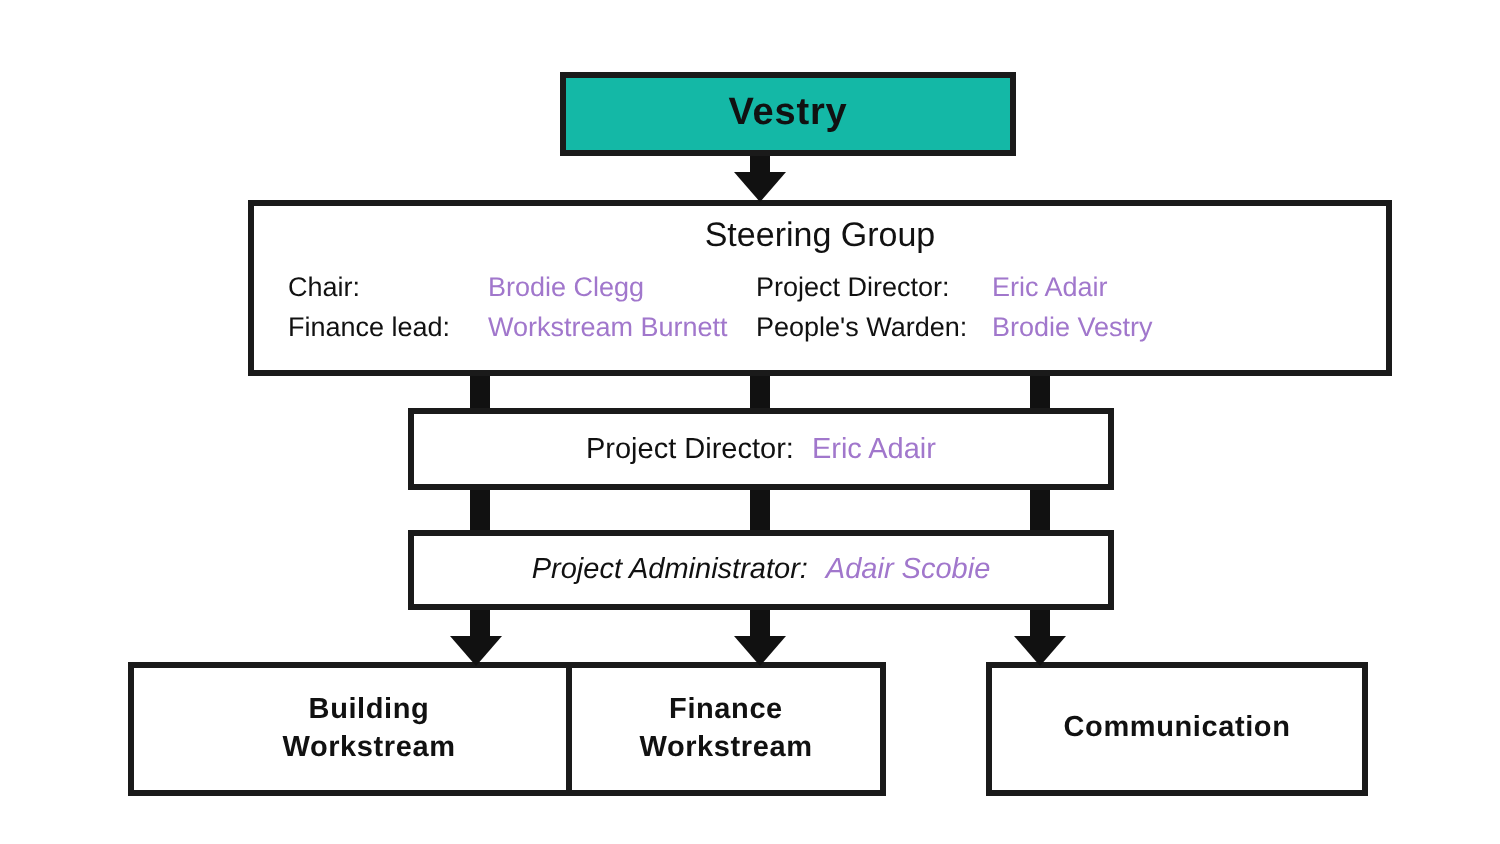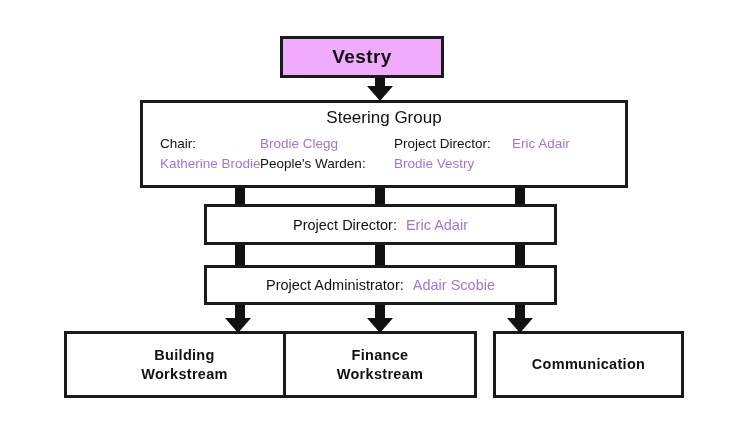--- a/index.html
+++ b/index.html
@@ -28,39 +28,39 @@
     box-sizing: border-box;
     border: 3px solid #1a1a1a;
     background: #ffffff;
     z-index: 3;
   }
 
   
   #vestry-box {
     left: 280px;
     top: 36px;
-    width: 164px;
+    width: 228px;
     height: 42px;
-    background: #f0abfc;
+    background: #14b8a6;
     display: flex;
     align-items: center;
     justify-content: center;
   }
   #vestry-box .box-title {
     font-size: 19px;
     font-weight: bold;
     letter-spacing: 0.4px;
     color: #111111;
   }
 
   
   #steering-box {
-    left: 140px;
+    left: 124px;
     top: 100px;
-    width: 488px;
+    width: 572px;
     height: 88px;
   }
   #steering-title {
     text-align: center;
     font-size: 17px;
     font-weight: normal;
     margin-top: 5px;
     color: #111111;
   }
   #steering-grid {
@@ -92,39 +92,40 @@
     font-size: 14.5px;
     white-space: nowrap;
   }
   #project-director-box {
     top: 204px;
     height: 41px;
   }
   #project-admin-box {
     top: 265px;
     height: 40px;
+    font-style: italic;
   }
   .mid-box .role-label { margin-right: 9px; }
 
   
   .bottom-box {
     top: 331px;
     height: 67px;
     display: flex;
     align-items: center;
     justify-content: center;
     text-align: center;
     font-size: 14.5px;
     font-weight: bold;
     line-height: 19px;
     letter-spacing: 0.3px;
     color: #111111;
   }
   #building-box      { left: 64px;  width: 241px; }
-  #finance-box       { left: 283px; width: 194px; }
+  #finance-box       { left: 283px; width: 160px; }
   #communication-box { left: 493px; width: 191px; }
 
   
   .bar {
     position: absolute;
     width: 10px;
     background: #111111;
     z-index: 1;
   }
 
@@ -158,21 +159,22 @@
   <div class="arrow" style="left:367px; top:86px;"></div>
 
   <div class="box" id="steering-box">
     <div id="steering-title">Steering Group</div>
     <div id="steering-grid">
       <span class="role-label">Chair:</span>
       <span class="role-name">Brodie Clegg</span>
       <span class="role-label">Project Director:</span>
       <span class="role-name">Eric Adair</span>
 
-      <span class="role-name">Katherine Brodie</span>
+      <span class="role-label">Finance lead:</span>
+      <span class="role-name">Workstream Burnett</span>
       <span class="role-label">People's Warden:</span>
       <span class="role-name">Brodie Vestry</span>
     </div>
   </div>
 
   <div class="bar" style="left:235px; top:188px; height:18px;"></div>
   <div class="bar" style="left:235px; top:243px; height:24px;"></div>
   <div class="bar" style="left:235px; top:303px; height:18px;"></div>
 
   <div class="bar" style="left:375px; top:188px; height:18px;"></div>

